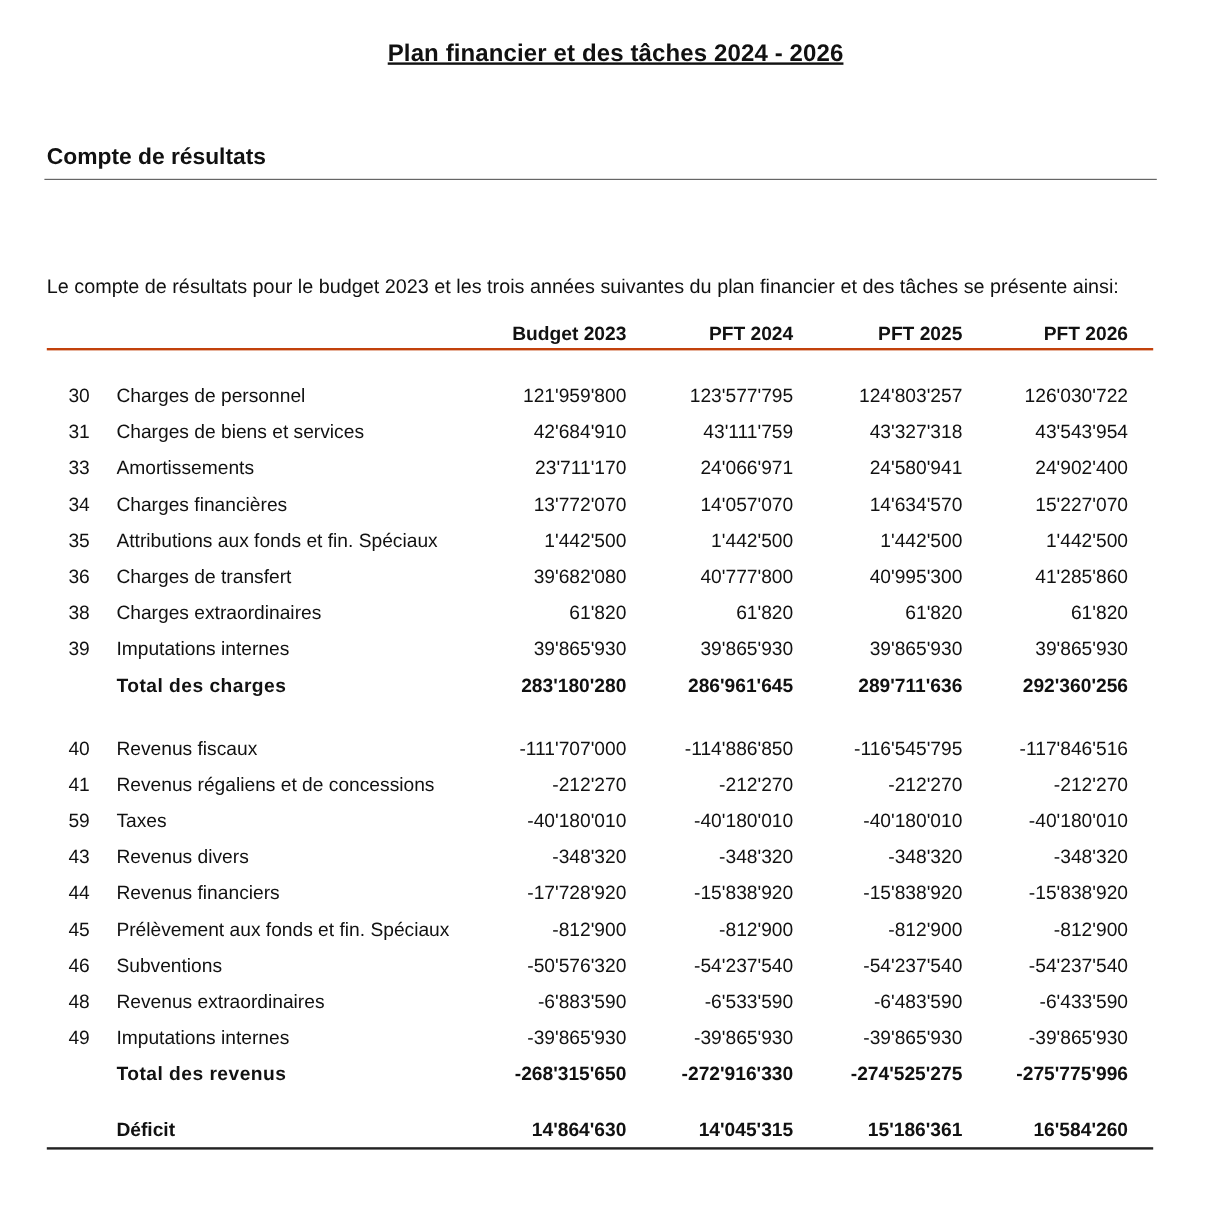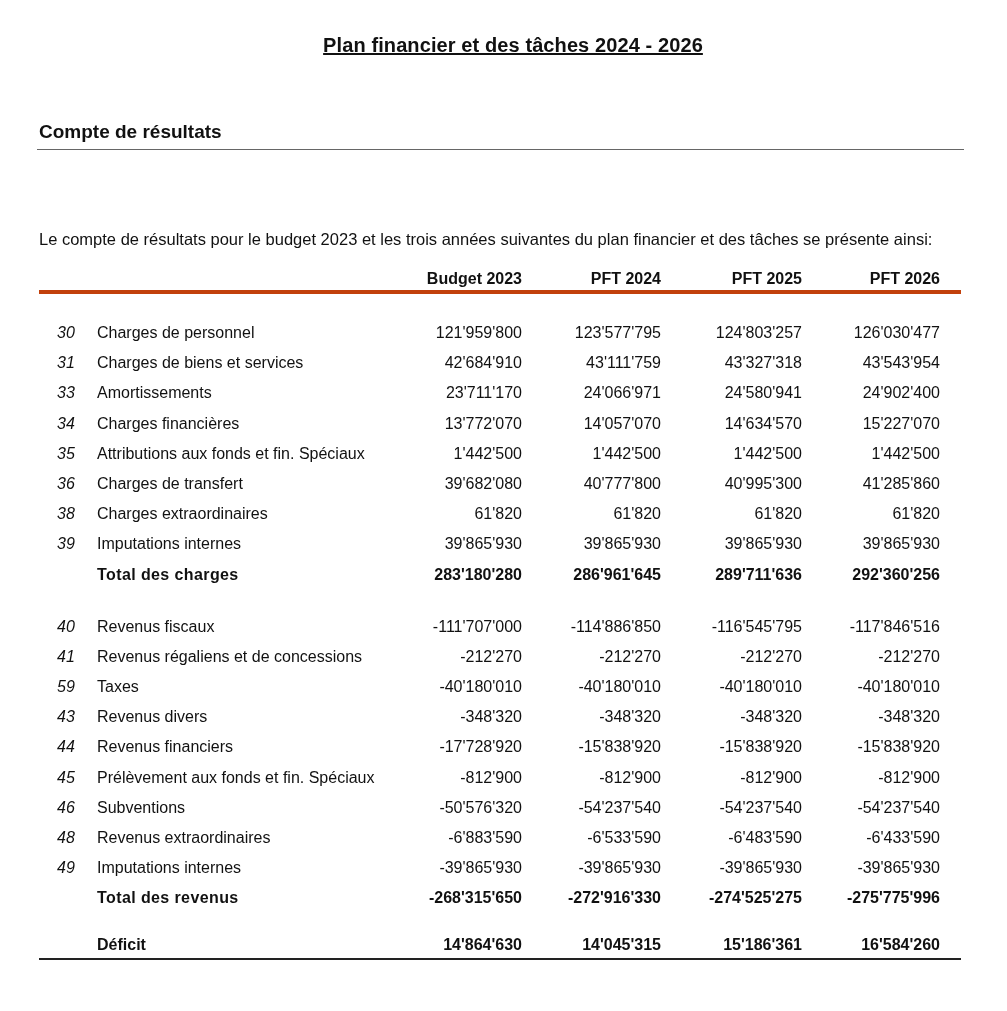--- a/index.html
+++ b/index.html
@@ -23,25 +23,25 @@
     position: absolute; top: 183px; left: 39px; width: 924px;
     font-size: 16.5px; line-height: 24px; text-align: justify;
     text-align-last: left;
     margin-top: 44px;
   }
   .table {
     position: absolute; top: 268px; left: 39px; width: 922px;
     font-size: 16px;
   }
   .hdr {
-    position: relative; height: 22px; border-bottom: 4px solid #c2410c;
+    position: relative; height: 22px; border-bottom: 2px solid #c2410c;
   }
   .hdr .col { position: absolute; top: 2px; font-weight: bold; text-align: right; }
   .row { position: relative; height: 30.2px; }
-  .row .code { position: absolute; left: 18px; top: 6px; font-style: italic; }
+  .row .code { position: absolute; left: 18px; top: 6px; }
   .row .label { position: absolute; left: 58px; top: 6px; width: 305px; white-space: nowrap; overflow: hidden; }
   .row .v { position: absolute; top: 6px; text-align: right; white-space: nowrap; }
   .c0 { left: 345px; width: 138px; }
   .c1 { left: 484px; width: 138px; }
   .c2 { left: 625px; width: 138px; }
   .c3 { left: 762px; width: 139px; }
   .bold .label, .bold .v { font-weight: bold; }
   .total-label { letter-spacing: 0.4px; }
   .gap-top { height: 24px; }
   .gap-mid { height: 22px; }
@@ -66,21 +66,21 @@
     <span class="col c3">PFT 2026</span>
   </div>
   <div class="gap-top"></div>
   <div id="charges-body">
       <div class="row">
         <span class="code">30</span>
         <span class="label">Charges de personnel</span>
         <span class="v c0">121'959'800</span>
         <span class="v c1">123'577'795</span>
         <span class="v c2">124'803'257</span>
-        <span class="v c3">126'030'477</span>
+        <span class="v c3">126'030'722</span>
       </div>
       <div class="row">
         <span class="code">31</span>
         <span class="label">Charges de biens et services</span>
         <span class="v c0">42'684'910</span>
         <span class="v c1">43'111'759</span>
         <span class="v c2">43'327'318</span>
         <span class="v c3">43'543'954</span>
       </div>
       <div class="row">

